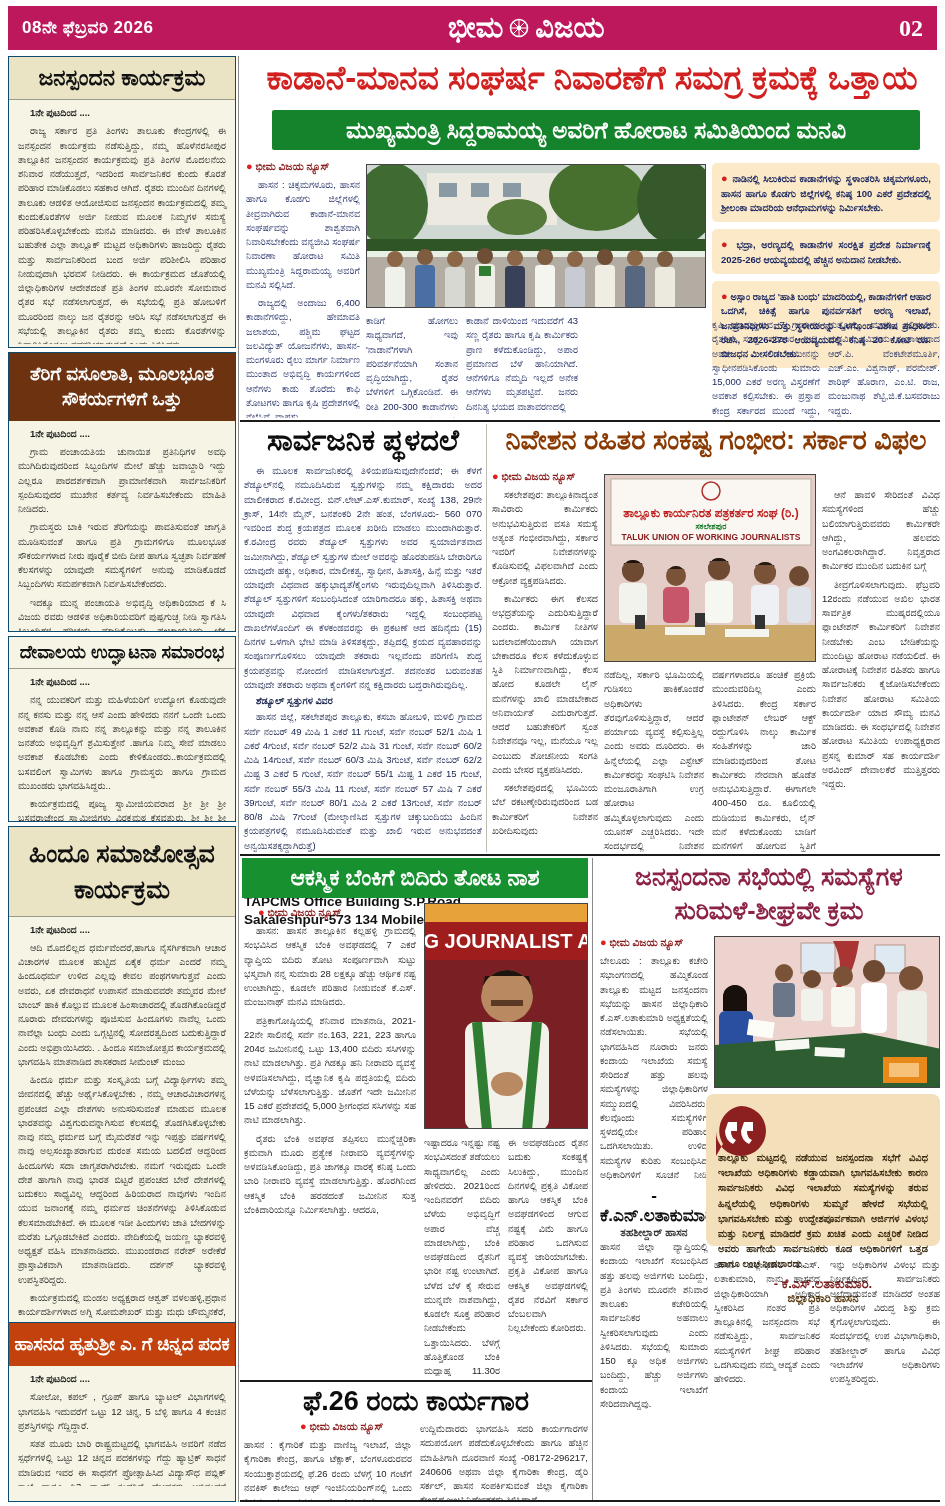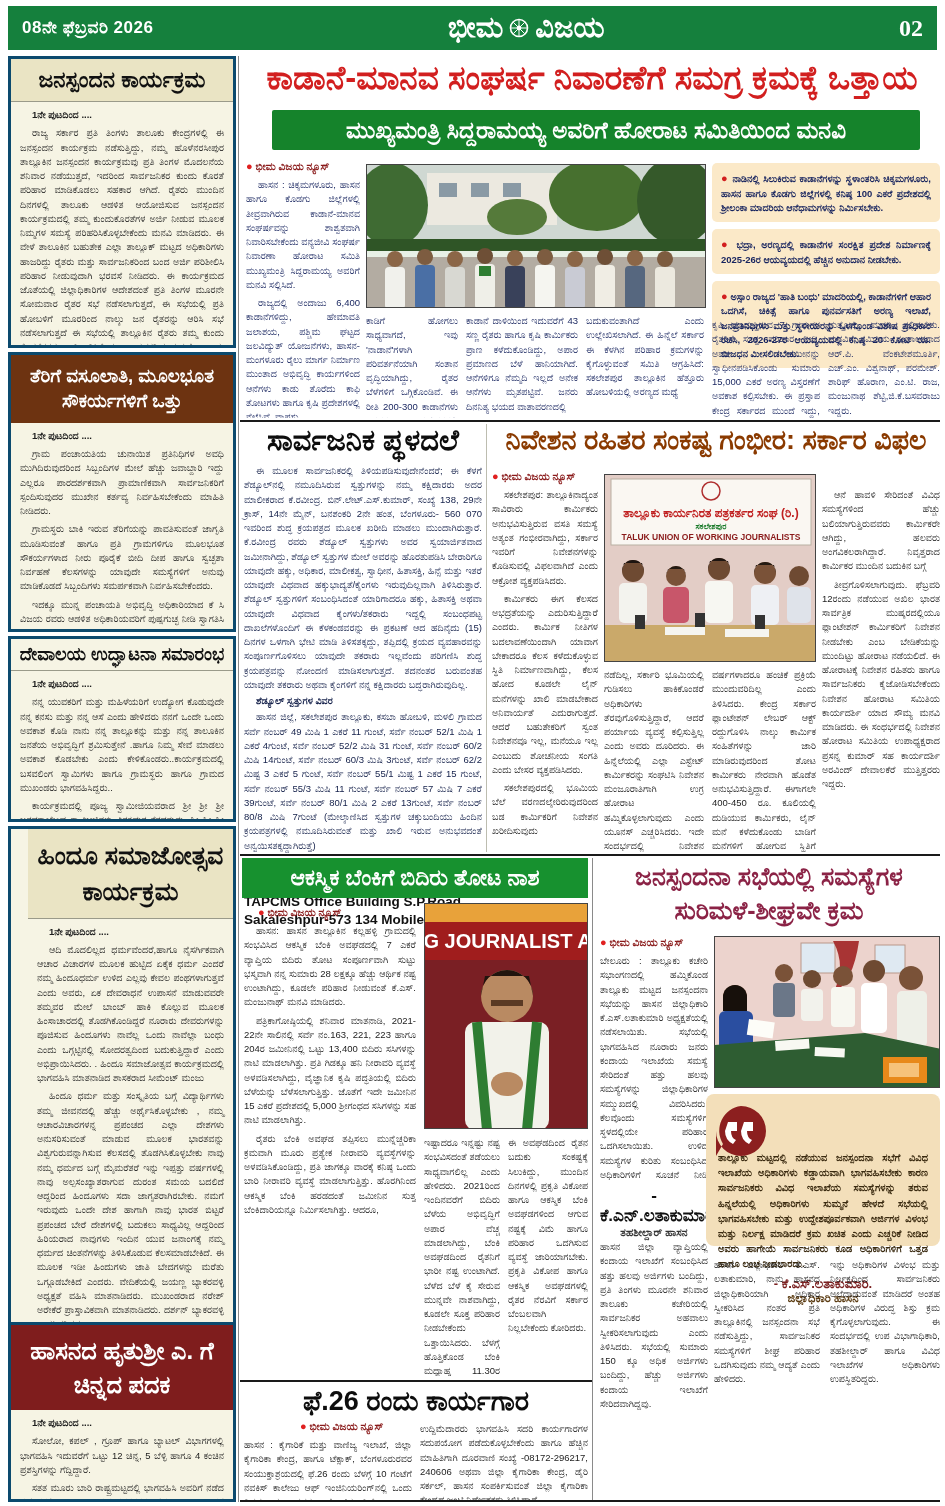--- a/index.html
+++ b/index.html
@@ -1,32 +1,32 @@
 <!DOCTYPE html>
 <html><head>
 <meta charset="utf-8">
 <style>
   html,body{margin:0;padding:0;background:#e9e9e9;}
   #page{position:relative;width:945px;height:1506px;background:#ffffff;margin:0 auto;
         font-family:"Liberation Sans","DejaVu Sans",sans-serif;overflow:hidden;}
   .abs{position:absolute;}
   
-  .mast{left:8px;top:6px;width:929px;height:44px;background:#15803d;color:#fff;
+  .mast{left:8px;top:6px;width:929px;height:44px;background:#be185d;color:#fff;
         display:flex;align-items:center;justify-content:space-between;padding:0 14px;box-sizing:border-box;}
   .mast-date{font-size:17px;font-weight:bold;letter-spacing:.5px;}
   .mast-title{font-size:29px;font-weight:bold;display:flex;align-items:center;gap:6px;}
   .mast-page{font-size:24px;font-weight:bold;font-family:"Liberation Serif","DejaVu Serif",serif;}
   
   .art-body{font-size:9.5px;line-height:1.5;text-align:justify;color:#1d1d1d;overflow:hidden;}
   .art-body p{margin:0 0 4px 0;text-indent:12px;}
   .cont{font-weight:bold;text-indent:12px;}
   .byline{font-size:10.5px;font-weight:bold;color:#8a1a1a;white-space:nowrap;}
   .byline .dot{color:#e02020;font-size:11px;}
   
-  .rail-art{left:8px;width:228px;background:#f6f4e4;border:3px solid #0c4a6e;box-sizing:border-box;overflow:hidden;}
+  .rail-art{left:8px;width:228px;background:#f6f4e4;border:1px solid #0c4a6e;box-sizing:border-box;overflow:hidden;}
   .rail-title{font-weight:bold;text-align:center;color:#111;}
   .rail-title.boxed{background:#eae4c4;padding:8px 4px;border-bottom:1px solid #9a9a8a;}
   .rail-title.brown{background:#6d3311;color:#fff;padding:9px 4px;}
   .rail-pad{padding:6px 9px;}
   .vline{background:#8a8a8a;width:1px;}
   .hline{background:#1a1a1a;height:2px;}
   .thin-vline{background:#bdbdb0;width:1px;}
   
   .lead-headline{color:#d21f1f;font-size:33px;font-weight:bold;text-align:center;line-height:1.1;}
   .green-bar{background:#15832b;color:#fff;font-size:23px;font-weight:bold;text-align:center;
@@ -97,33 +97,33 @@
 
   <div class="abs rail-art" style="top:636px;height:186px;">
     <div class="rail-title" style="font-size:18px;padding:5px 2px;border-bottom:1px solid #9a9a8a;">ದೇವಾಲಯ ಉದ್ಘಾಟನಾ ಸಮಾರಂಭ</div>
     <div class="rail-pad art-body" style="height:148px;">
       <p class="cont">1ನೇ ಪುಟದಿಂದ ....</p>
       <p>ನನ್ನ ಯುವಕರಿಗೆ ಮತ್ತು ಮಹಿಳೆಯರಿಗೆ ಉದ್ಯೋಗ ಕೊಡುವುದೇ ನನ್ನ ಕನಸು ಮತ್ತು ನನ್ನ ಆಸೆ ಎಂದು ಹೇಳಿದರು ನನಗೆ ಒಂದೇ ಒಂದು ಅವಕಾಶ ಕೊಡಿ ನಾನು ನನ್ನ ತಾಲ್ಲೂಕನ್ನು ಮತ್ತು ನನ್ನ ತಾಲೂಕಿನ ಜನತೆಯ ಅಭಿವೃದ್ಧಿಗೆ ಶ್ರಮಿಸುತ್ತೇನೆ .ಹಾಗೂ ನಿಮ್ಮ ಸೇವೆ ಮಾಡಲು ಅವಕಾಶ ಕೊಡಬೇಕು ಎಂದು ಕೇಳಿಕೊಂಡರು..ಕಾರ್ಯಕ್ರಮದಲ್ಲಿ ಬಸವಲಿಂಗ ಸ್ವಾಮಿಗಳು ಹಾಗೂ ಗ್ರಾಮಸ್ಥರು ಹಾಗೂ ಗ್ರಾಮದ ಮುಖಂಡರು ಭಾಗವಹಿಸಿದ್ದರು..</p>
       <p>ಕಾರ್ಯಕ್ರಮದಲ್ಲಿ ಪೂಜ್ಯ ಸ್ವಾಮೀಜಿಯವರಾದ ಶ್ರೀ ಶ್ರೀ ಶ್ರೀ ಬಸವರಾಜೇಂದ್ರ ಸ್ವಾಮೀಜಿಗಳು ವಿರಕ್ತಮಠ ಕೆಸವತ್ತುರು, ಶ್ರೀ ಶ್ರೀ ಶ್ರೀ ಸೋಮಶೇಖರ ಶಿವಾಚಾರ್ಯ ಸ್ವಾಮೀಜಿಗಳು ರಾಜಪುರ ಮಠ, ಟಿ ಮಾಯಿಗೌಡನಹಳ್ಳಿ ಗ್ರಾಮದ ಅನೇಕ ಮುಖಂಡರುಗಳು, ಹಿರಿಯರು ಹಾಗೂ ಗ್ರಾಮಸ್ಥರು ಹಾಜರಿದ್ದರು.</p>
     </div>
   </div>
 
-  <div class="abs rail-art" style="top:826px;height:537px;padding-left:17px;">
+  <div class="abs rail-art" style="top:826px;height:537px;">
     <div class="rail-title boxed" style="font-size:25px;line-height:1.45;">ಹಿಂದೂ ಸಮಾಜೋತ್ಸವ ಕಾರ್ಯಕ್ರಮ</div>
     <div class="rail-pad art-body" style="height:396px;">
       <p class="cont">1ನೇ ಪುಟದಿಂದ ....</p>
       <p>ಆದಿ ಮೊದಲಿಲ್ಲದ ಧರ್ಮವೆಂದರೆ,ಹಾಗೂ ನೈಸರ್ಗಿಕವಾಗಿ ಆಚಾರ ವಿಚಾರಗಳ ಮೂಲಕ ಹುಟ್ಟಿದ ಏಕೈಕ ಧರ್ಮ ಎಂದರೆ ನಮ್ಮ ಹಿಂದೂಧರ್ಮ ಉಳಿದ ಎಲ್ಲವು ಕೇವಲ ಪಂಥಗಳಾಗುತ್ತವೆ ಎಂದು ಅವರು, ಏಕ ದೇವರಾಧನೆ ಉಪಾಸನೆ ಮಾಡುವವರೇ ತಮ್ಮವರ ಮೇಲೆ ಬಾಂಬ್ ಹಾಕಿ ಕೊಲ್ಲುವ ಮೂಲಕ ಹಿಂಸಾಚಾರದಲ್ಲಿ ತೊಡಗಿಕೊಂಡಿದ್ದರೆ ನೂರಾರು ದೇವರುಗಳನ್ನು ಪೂಜಿಸುವ ಹಿಂದೂಗಳು ನಾವೆಲ್ಲ ಒಂದು ನಾವೆಲ್ಲಾ ಬಂಧು ಎಂದು ಒಗ್ಗಟ್ಟಿನಲ್ಲಿ ಸೋದರತ್ವದಿಂದ ಬದುಕುತ್ತಿದ್ದಾರೆ ಎಂದು ಅಭಿಪ್ರಾಯಿಸಿದರು. . ಹಿಂದೂ ಸಮಾಜೋತ್ಸವ ಕಾರ್ಯಕ್ರಮದಲ್ಲಿ ಭಾಗವಹಿಸಿ ಮಾತನಾಡಿದ ಶಾಸಕರಾದ ಸೀಮೆಂಟ್ ಮಂಜು</p>
       <p>ಹಿಂದೂ ಧರ್ಮ ಮತ್ತು ಸಂಸ್ಕೃತಿಯ ಬಗ್ಗೆ ವಿದ್ಯಾರ್ಥಿಗಳು ತಮ್ಮ ಜೀವನದಲ್ಲಿ ಹೆಚ್ಚು ಅರ್ಥೈಸಿಕೊಳ್ಳಬೇಕು , ನಮ್ಮ ಆಚಾರವಿಚಾರಗಳನ್ನ ಪ್ರಪಂಚದ ಎಲ್ಲಾ ದೇಶಗಳು ಅನುಸರಿಸುವಂತೆ ಮಾಡುವ ಮೂಲಕ ಭಾರತವನ್ನು ವಿಶ್ವಗುರುವನ್ನಾಗಿಸುವ ಕೆಲಸದಲ್ಲಿ ತೊಡಗಿಸಿಕೊಳ್ಳಬೇಕು ನಾವು ನಮ್ಮ ಧರ್ಮದ ಬಗ್ಗೆ ಮೈಮರೆತರೆ ಇನ್ನು ಇಪ್ಪತ್ತು ವರ್ಷಗಳಲ್ಲಿ ನಾವು ಅಲ್ಪಸಂಖ್ಯಾತರಾಗುವ ದುರಂತ ಸಮಯ ಬದಲಿದೆ ಆದ್ದರಿಂದ ಹಿಂದೂಗಳು ಸದಾ ಜಾಗೃತರಾಗಿರಬೇಕು. ನಮಗೆ ಇರುವುದು ಒಂದೇ ದೇಶ ಹಾಗಾಗಿ ನಾವು ಭಾರತ ಬಿಟ್ಟರೆ ಪ್ರಪಂಚದ ಬೇರೆ ದೇಶಗಳಲ್ಲಿ ಬದುಕಲು ಸಾಧ್ಯವಿಲ್ಲ ಆದ್ದರಿಂದ ಹಿರಿಯರಾದ ನಾವುಗಳು ಇಂದಿನ ಯುವ ಜನಾಂಗಕ್ಕೆ ನಮ್ಮ ಧರ್ಮದ ಚಿಂತನೆಗಳನ್ನು ತಿಳಿಸಿಕೊಡುವ ಕೆಲಸಮಾಡಬೇಕಿದೆ. ಈ ಮೂಲಕ ಇಡೀ ಹಿಂದುಗಳು ಜಾತಿ ಬೇದಗಳನ್ನು ಮರೆತು ಒಗ್ಗೂಡಬೇಕಿದೆ ಎಂದರು. ವೇದಿಕೆಯಲ್ಲಿ ಜಯಣ್ಣ ಬ್ಯಾಕರವಳ್ಳಿ ಅಧ್ಯಕ್ಷತೆ ವಹಿಸಿ ಮಾತನಾಡಿದರು. ಮುಖಂಡರಾದ ನರೇಶ್ ಅರೇಕೆರೆ ಪ್ರಾಸ್ತಾವಿಕವಾಗಿ ಮಾತನಾಡಿದರು. ದರ್ಶನ್ ಬ್ಯಾಕರವಳ್ಳಿ ಉಪಸ್ಥಿತರಿದ್ದರು.</p>
       <p>ಕಾರ್ಯಕ್ರಮದಲ್ಲಿ ಮಂಡಲ ಅಧ್ಯಕ್ಷರಾದ ಆಶ್ವತ್ ವಳಲಹಳ್ಳಿ,ಪ್ರಧಾನ ಕಾರ್ಯದರ್ಶಿಗಳಾದ ಅಗ್ನಿ ಸೋಮಶೇಖರ್ ಮತ್ತು ಮಧು ಚೌಮ್ಮನಕೆರೆ, ಹಿಂದೂ ಸಮಾಜೋತ್ಸವ ಅಧ್ಯಕ್ಷರಾದ ಇಂಧನ್ ಕುಮಾರ್ ಉಪಾಧ್ಯಕ್ಷರಾದ ವಾಸುದೇವ್ ಹುಲ್ಲಳ್ಳಿ ,ಕಾರ್ಯದರ್ಶಿ ಪ್ರತಾಪ್ ಹುಲ್ಲಳ್ಳಿ ,</p>
 
     </div>
   </div>
 
   <div class="abs rail-art" style="top:1322px;height:180px;">
-    <div class="rail-title brown" style="font-size:24px;line-height:1.4;background:#7f1d1d;">ಹಾಸನದ ಹೃತುಶ್ರೀ ಎ. ಗೆ ಚಿನ್ನದ ಪದಕ</div>
+    <div class="rail-title brown" style="font-size:18px;line-height:1.4;background:#c2410c;">ಹಾಸನದ ಹೃತುಶ್ರೀ ಎ. ಗೆ ಚಿನ್ನದ ಪದಕ</div>
     <div class="rail-pad art-body" style="height:108px;">
       <p class="cont">1ನೇ ಪುಟದಿಂದ ....</p>
       <p>ಸೋಲೋ, ಕಪಲ್ , ಗ್ರೂಪ್ ಹಾಗೂ ಬ್ಯಾಟಲ್ ವಿಭಾಗಗಳಲ್ಲಿ ಭಾಗವಹಿಸಿ ಇದುವರೆಗೆ ಒಟ್ಟು 12 ಚಿನ್ನ, 5 ಬೆಳ್ಳಿ ಹಾಗೂ 4 ಕಂಚಿನ ಪ್ರಶಸ್ತಿಗಳನ್ನು ಗೆದ್ದಿದ್ದಾರೆ.</p>
       <p>ಸತತ ಮೂರು ಬಾರಿ ರಾಷ್ಟ್ರಮಟ್ಟದಲ್ಲಿ ಭಾಗವಹಿಸಿ ಅವರಿಗೆ ನಡೆದ ಸ್ಪರ್ಧೆಗಳಲ್ಲಿ ಒಟ್ಟು 12 ಚಿನ್ನದ ಪದಕಗಳನ್ನು ಗೆದ್ದು ಹ್ಯಾಟ್ರಿಕ್ ಸಾಧನೆ ಮಾಡಿರುವ ಇವರ ಈ ಸಾಧನೆಗೆ ಪ್ರೋತ್ಸಾಹಿಸಿದ ವಿದ್ಯಾಸೌಧ ಪಬ್ಲಿಕ್ ಶಾಲೆ ಹಾಗೂ ನಿ3 ಡ್ಯಾನ್ಸ್ ಕಂಪನಿಗೆ ಪೋಷಕರು ಅಭಿನಂದನೆ ಸಲ್ಲಿಸಿದ್ದಾರೆ.</p>
     </div>
   </div>
 
   <div class="abs green-bar" style="left:272px;top:110px;width:648px;height:40px;">ಮುಖ್ಯಮಂತ್ರಿ ಸಿದ್ದರಾಮಯ್ಯ ಅವರಿಗೆ ಹೋರಾಟ ಸಮಿತಿಯಿಂದ ಮನವಿ</div>
   <div class="abs lead-headline" style="left:246px;top:60px;width:692px;">ಕಾಡಾನೆ-ಮಾನವ ಸಂಘರ್ಷ ನಿವಾರಣೆಗೆ ಸಮಗ್ರ ಕ್ರಮಕ್ಕೆ ಒತ್ತಾಯ</div>
 
@@ -197,21 +197,20 @@
   </div>
 
   <div class="abs" style="left:712px;top:163px;width:228px;">
     <div class="bullet-box"><span class="rdot">●</span> <span>ನಾಡಿನಲ್ಲಿ ಸಿಲುಕಿರುವ ಕಾಡಾನೆಗಳನ್ನು ಸ್ಥಳಾಂತರಿಸಿ ಚಿಕ್ಕಮಗಳೂರು, ಹಾಸನ ಹಾಗೂ ಕೊಡಗು ಜಿಲ್ಲೆಗಳಲ್ಲಿ ಕನಿಷ್ಠ 100 ಎಕರೆ ಪ್ರದೇಶದಲ್ಲಿ ಶ್ರೀಲಂಕಾ ಮಾದರಿಯ ಆನೆಧಾಮಗಳನ್ನು ನಿರ್ಮಿಸಬೇಕು.</span></div>
     <div class="bullet-box"><span class="rdot">●</span> <span>ಭದ್ರಾ, ಅರಣ್ಯದಲ್ಲಿ ಕಾಡಾನೆಗಳ ಸಂರಕ್ಷಿತ ಪ್ರದೇಶ ನಿರ್ಮಾಣಕ್ಕೆ 2025-26ರ ಆಯವ್ಯಯದಲ್ಲಿ ಹೆಚ್ಚಿನ ಅನುದಾನ ನೀಡಬೇಕು.</span></div>
     <div class="bullet-box"><span class="rdot">●</span> <span>ಅಸ್ಸಾಂ ರಾಜ್ಯದ 'ಹಾತಿ ಬಂಧು' ಮಾದರಿಯಲ್ಲಿ, ಕಾಡಾನೆಗಳಿಗೆ ಆಹಾರ ಒದಗಿಸೆ, ಚಿಕಿತ್ಸೆ ಹಾಗೂ ಪುನರ್ವಸತಿಗೆ ಅರಣ್ಯ ಇಲಾಖೆ, ಜನಪ್ರತಿನಿಧಿಗಳು ಮತ್ತು ಸ್ಥಳೀಯರನ್ನು ಒಳಗೊಂಡ ವಿಶೇಷ ಪ್ರಾಧಿಕಾರ ರಚಿಸಿ, 2026-27ರ ಆಯವ್ಯಯದಲ್ಲಿ ಕನಿಷ್ಠ 20 ಕೋಟಿ ರೂ. ಬೀಜಧನ ಮೀಸಲಿಡಬೇಕು.</span></div>
   </div>
 
   <div class="abs art-body navy" style="left:366px;top:314px;width:92px;height:104px;">ಕಾಡಿಗೆ ಹೋಗಲು ಸಾಧ್ಯವಾಗದೆ, ಇವು 'ನಾಡಾನೆ'ಗಳಾಗಿ ಪರಿವರ್ತನೆಯಾಗಿ ಸಂತಾನ ವೃದ್ಧಿಯಾಗಿದ್ದು, ರೈತರ ಬೆಳೆಗಳಿಗೆ ಒಗ್ಗಿಕೊಂಡಿವೆ. ಈ ರೀತಿ 200-300 ಕಾಡಾನೆಗಳು ಜನವಸತಿ ಪ್ರದೇಶಗಳಲ್ಲಿ ಸಿಲುಕಿವೆ ಎಂದು ತಿಳಿಸಿದೆ.</div>
   <div class="abs art-body navy" style="left:466px;top:314px;width:112px;height:104px;">ಕಾಡಾನೆ ದಾಳಿಯಿಂದ ಇದುವರೆಗೆ 43 ಸಣ್ಣ ರೈತರು ಹಾಗೂ ಕೃಷಿ ಕಾರ್ಮಿಕರು ಪ್ರಾಣ ಕಳೆದುಕೊಂಡಿದ್ದು, ಅಪಾರ ಪ್ರಮಾಣದ ಬೆಳೆ ಹಾನಿಯಾಗಿದೆ. ಆನೆಗಳಿಗೂ ನೆಮ್ಮದಿ ಇಲ್ಲದೆ ಅನೇಕ ಆನೆಗಳು ಮೃತಪಟ್ಟಿವೆ. ಜನರು ದಿನನಿತ್ಯ ಭಯದ ವಾತಾವರಣದಲ್ಲಿ</div>
-  <div class="abs art-body navy" style="left:586px;top:314px;width:118px;height:104px;">ಬದುಕುವಂತಾಗಿದೆ ಎಂದು ಉಲ್ಲೇಖಿಸಲಾಗಿದೆ. ಈ ಹಿನ್ನೆಲೆ ಸರ್ಕಾರ ಈ ಕೆಳಗಿನ ಪರಿಹಾರ ಕ್ರಮಗಳನ್ನು ಕೈಗೊಳ್ಳುವಂತೆ ಸಮಿತಿ ಆಗ್ರಹಿಸಿದೆ: ಸಕಲೇಶಪುರ ತಾಲ್ಲೂಕಿನ ಹೆತ್ತೂರು ಹೋಬಳಿಯಲ್ಲಿ ಅರಣ್ಯದ ಮಧ್ಯೆ</div>
   <div class="abs art-body navy" style="left:712px;top:318px;width:108px;height:100px;">ಕೃಷಿ ಮಾಡುತ್ತಿರುವ 7 ಗ್ರಾಮಗಳ ರೈತರಿಗೆ ಸೂಕ್ತ ಪರಿಹಾರ ನೀಡಿ, ಅವರ ಜಮೀನನ್ನು ಸ್ವಾಧೀನಪಡಿಸಿಕೊಂಡು ಸುಮಾರು 15,000 ಎಕರೆ ಅರಣ್ಯ ವಿಸ್ತರಣೆಗೆ ಅವಕಾಶ ಕಲ್ಪಿಸಬೇಕು. ಈ ಪ್ರಸ್ತಾಪ ಕೇಂದ್ರ ಸರ್ಕಾರದ ಮುಂದೆ ಇದ್ದು, ಅದನ್ನು ಶೀಘ್ರ ಜಾರಿಗೆ ತರುವಂತೆ</div>
   <div class="abs art-body navy" style="left:828px;top:318px;width:112px;height:100px;">ಮತ್ತೊಮ್ಮೆ ಮನವಿ ಸಲ್ಲಿಸಬೇಕು. ಮನವಿಗೆ ಸಮಿತಿಯ ಸಂಚಾಲಕರಾದ ಆರ್.ಪಿ. ವೆಂಕಟೇಶಮೂರ್ತಿ, ಎಚ್.ಎಂ. ವಿಶ್ವನಾಥ್, ಪರಮೇಶ್. ಶಾರಿಫ್ ಹೊರಾಣ, ಎಂ.ಟಿ. ರಾಜ, ಮಂಜುನಾಥ ಶೆಟ್ಟಿ,ಜಿ.ಕೆ.ಬಸವರಾಜು ಇದ್ದರು.</div>
 
   <div class="abs hline" style="left:240px;top:420px;width:700px;"></div>
 
   <div class="abs" style="left:244px;top:424px;width:238px;">
     <div class="sec-head-black">ಸಾರ್ವಜನಿಕ ಪ್ಥಳದಲೆ</div>
     <div class="notice-body" style="margin-top:6px;">
       <p style="margin:0;text-indent:12px;">ಈ ಮೂಲಕ ಸಾರ್ವಜನಿಕರಲ್ಲಿ ತಿಳಿಯಪಡಿಸುವುದೇನೆಂದರೆ; ಈ ಕೆಳಗೆ ಶೆಡ್ಯೂಲ್‌ನಲ್ಲಿ ನಮೂದಿಸಿರುವ ಸ್ವತ್ತುಗಳನ್ನು ನಮ್ಮ ಕಕ್ಷಿದಾರರು ಅದರ ಮಾಲೀಕರಾದ ಕೆ.ರವೀಂದ್ರ. ಬಿನ್.ಲೇಟ್.ಎಸ್.ಕುಮಾರ್, ಸಂಖ್ಯೆ 138, 29ನೇ ಕ್ರಾಸ್, 14ನೇ ಮೈನ್, ಬನಶಂಕರಿ 2ನೇ ಹಂತ, ಬೆಂಗಳೂರು- 560 070 ಇವರಿಂದ ಶುದ್ಧ ಕ್ರಯಪತ್ರದ ಮೂಲಕ ಖರೀದಿ ಮಾಡಲು ಮುಂದಾಗಿರುತ್ತಾರೆ. ಕೆ.ರವೀಂದ್ರ ರವರು ಶೆಡ್ಯೂಲ್ ಸ್ವತ್ತುಗಳು ಅವರ ಸ್ವಯಾರ್ಜಿತವಾದ ಜಮೀನಾಗಿದ್ದು, ಶೆಡ್ಯೂಲ್ ಸ್ವತ್ತುಗಳ ಮೇಲೆ ಅವರನ್ನು ಹೊರತುಪಡಿಸಿ ಬೇರಾರಿಗೂ ಯಾವುದೇ ಹಕ್ಕು, ಅಧಿಕಾರ, ಮಾಲೀಕತ್ವ, ಸ್ವಾಧೀನ, ಹಿತಾಸಕ್ತಿ, ಹಿನ್ಸೆ ಮತ್ತು ಇತರೆ ಯಾವುದೇ ವಿಧವಾದ ಹಕ್ಕುಭಾದ್ಯತೆ/ಕೈಂಗಳು ಇರುವುದಿಲ್ಲವಾಗಿ ತಿಳಿಸಿರುತ್ತಾರೆ. ಶೆಡ್ಯೂಲ್ ಸ್ವತ್ತುಗಳಿಗೆ ಸಂಬಂಧಿಸಿದಂತೆ ಯಾರಿಗಾದರೂ ಹಕ್ಕು, ಹಿತಾಸಕ್ತಿ ಅಥವಾ ಯಾವುದೇ ವಿಧವಾದ ಕೈಂಗಳು/ತಕರಾರು ಇದ್ದಲ್ಲಿ ಸಂಬಂಧಪಟ್ಟ ದಾಖಲೆಗಳೊಂದಿಗೆ ಈ ಕೆಳಕಂಡವರನ್ನು ಈ ಪ್ರಕಟಣೆ ಆದ ಹದಿನೈದು (15) ದಿನಗಳ ಒಳಗಾಗಿ ಭೇಟಿ ಮಾಡಿ ತಿಳಿಸತಕ್ಕದ್ದು, ತಪ್ಪಿದಲ್ಲಿ ಕ್ರಯದ ವ್ಯವಹಾರವನ್ನು ಸಂಪೂರ್ಣಗೊಳಿಸಲು ಯಾವುದೇ ತಕರಾರು ಇಲ್ಲವೆಂದು ಪರಿಗಣಿಸಿ ಶುದ್ಧ ಕ್ರಯಪತ್ರವನ್ನು ನೋಂದಣಿ ಮಾಡಿಸಲಾಗುತ್ತದೆ. ತದನಂತರ ಬರುವಂತಹ ಯಾವುದೇ ತಕರಾರು ಅಥವಾ ಕೈಂಗಳಿಗೆ ನನ್ನ ಕಕ್ಷಿದಾರರು ಬದ್ಧರಾಗಿರುವುದಿಲ್ಲ.</p>
       <p style="margin:2px 0 0 0;font-weight:bold;text-indent:12px;">ಶೆಡ್ಯೂಲ್ ಸ್ವತ್ತುಗಳ ವಿವರ</p>
@@ -227,21 +226,21 @@
   <div class="abs thin-vline" style="left:486px;top:424px;height:428px;"></div>
 
   <div class="abs sec-head-brown" style="left:492px;top:426px;width:448px;">ನಿವೇಶನ ರಹಿತರ ಸಂಕಷ್ಟ ಗಂಭೀರ: ಸರ್ಕಾರ ವಿಫಲ</div>
   <div class="abs byline" style="left:492px;top:470px;">
     <span class="dot">●</span>
     <span>ಭೀಮ ವಿಜಯ ನ್ಯೂಸ್</span>
   </div>
   <div class="abs art-body" style="left:492px;top:488px;width:106px;height:364px;">
     <p>ಸಕಲೇಶಪುರ: ತಾಲ್ಲೂಕಿನಾದ್ಯಂತ ಸಾವಿರಾರು ಕಾರ್ಮಿಕರು ಅನುಭವಿಸುತ್ತಿರುವ ವಸತಿ ಸಮಸ್ಯೆ ಅತ್ಯಂತ ಗಂಭೀರವಾಗಿದ್ದು, ಸರ್ಕಾರ ಇವರಿಗೆ ನಿವೇಶನಗಳನ್ನು ಕೊಡಿಸುವಲ್ಲಿ ವಿಫಲವಾಗಿದೆ ಎಂದು ಆಕ್ರೋಶ ವ್ಯಕ್ತಪಡಿಸಿದರು.</p>
     <p>ಕಾರ್ಮಿಕರು ಈಗ ಕೆಲಸದ ಅಭದ್ರತೆಯನ್ನು ಎದುರಿಸುತ್ತಿದ್ದಾರೆ ಎಂದರು. ಕಾರ್ಮಿಕ ನೀತಿಗಳ ಬದಲಾವಣೆಯಿಂದಾಗಿ ಯಾವಾಗ ಬೇಕಾದರೂ ಕೆಲಸ ಕಳೆದುಕೊಳ್ಳುವ ಸ್ಥಿತಿ ನಿರ್ಮಾಣವಾಗಿದ್ದು, ಕೆಲಸ ಹೋದ ಕೂಡಲೇ ಲೈನ್ ಮನೆಗಳನ್ನು ಖಾಲಿ ಮಾಡಬೇಕಾದ ಅನಿವಾರ್ಯತೆ ಎದುರಾಗುತ್ತದೆ. ಆದರೆ ಬಹುತೇಕರಿಗೆ ಸ್ವಂತ ನಿವೇಶನವೂ ಇಲ್ಲ, ಮನೆಯೂ ಇಲ್ಲ ಎಂಬುದು ಶೋಚನೀಯ ಸಂಗತಿ ಎಂದು ಬೇಸರ ವ್ಯಕ್ತಪಡಿಸಿದರು.</p>
-    <p>ಸಕಲೇಶಪುರದಲ್ಲಿ ಭೂಮಿಯ ಬೆಲೆ ವರಣದಲ್ಕೇರಿರುವುದರಿಂದ ಬಡ ಕಾರ್ಮಿಕರಿಗೆ ನಿವೇಶನ ಖರೀದಿಸುವುದು</p>
+    <p>ಸಕಲೇಶಪುರದಲ್ಲಿ ಭೂಮಿಯ ಬೆಲೆ ರಕಟಣ್ಕೇರಿರುವುದರಿಂದ ಬಡ ಕಾರ್ಮಿಕರಿಗೆ ನಿವೇಶನ ಖರೀದಿಸುವುದು</p>
   </div>
 
   <div class="abs photo" style="left:604px;top:474px;width:212px;height:188px;">
     <svg width="212" height="188" viewBox="0 0 212 188" preserveAspectRatio="none">
       <rect width="212" height="188" fill="#e3cdc6"></rect>
       <rect x="6" y="4" width="200" height="66" fill="#faf7f2" stroke="#b9b0a2"></rect>
       <circle cx="106" cy="16" r="9" fill="none" stroke="#b03030" stroke-width="1.5"></circle>
       <text x="106" y="42" text-anchor="middle" font-size="12" font-weight="bold" fill="#c02020">ತಾಲ್ಲೂಕು ಕಾರ್ಯನಿರತ ಪತ್ರಕರ್ತರ ಸಂಘ (ರಿ.)</text>
       <text x="106" y="54" text-anchor="middle" font-size="8" font-weight="bold" fill="#1a7a2a">ಸಕಲೇಶಪುರ</text>
       <text x="106" y="65" text-anchor="middle" font-size="8.5" font-weight="bold" fill="#8a1a1a">TALUK UNION OF WORKING JOURNALISTS</text>

